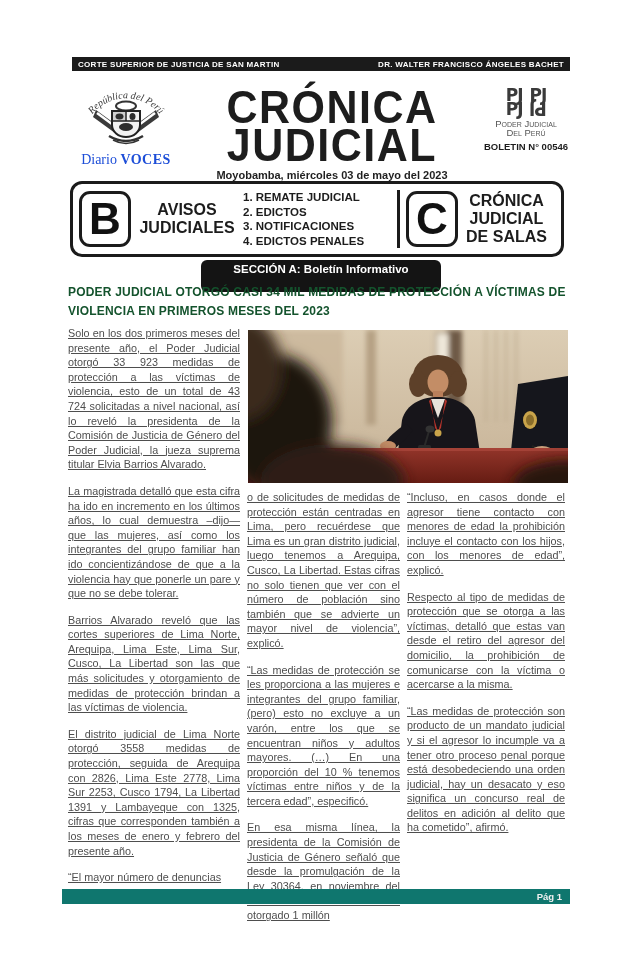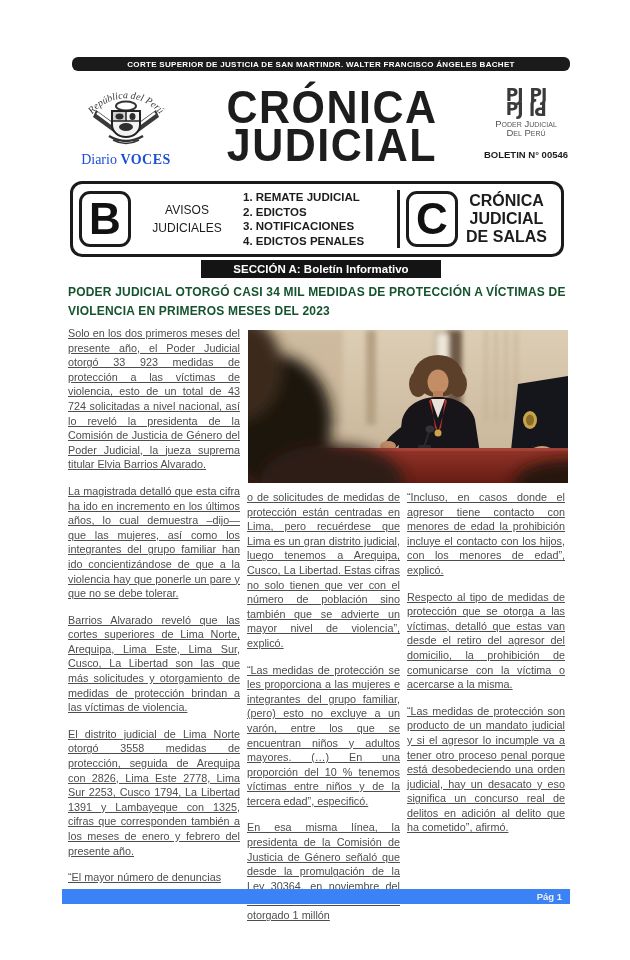--- a/index.html
+++ b/index.html
@@ -1,69 +1,69 @@
 <!DOCTYPE html>
 <html><head>
 <meta charset="utf-8">
 <style>
   * { margin:0; padding:0; box-sizing:border-box; }
   body { background:#ffffff; font-family:"Liberation Sans", sans-serif; }
   .canvas { position:relative; width:630px; height:960px; background:#ffffff; overflow:hidden; }
 
   
   .topbar { position:absolute; left:72px; top:57px; width:498px; height:14px;
-    background:#1b1b1b; color:#fff; display:flex; justify-content:center;
-    align-items:center; padding:0 6px; font-size:8px; font-weight:bold; letter-spacing:.3px;border-radius:6px; }
+    background:#1b1b1b; color:#fff; display:flex; justify-content:space-between;
+    align-items:center; padding:0 6px; font-size:8px; font-weight:bold; letter-spacing:.3px; }
 
   
   .masthead { position:absolute; left:70px; top:84px; width:500px; height:94px; display:flex; }
   .emblem { width:112px; text-align:center; }
   .emblem-caption { font-family:"Liberation Serif", serif; font-size:14px; color:#1d4ed8; margin-top:-2px; }
   .emblem-caption b { letter-spacing:.5px; }
   .title-block { flex:1; text-align:center; padding-top:2px; }
   .mast-title { font-size:43px; font-weight:bold; line-height:38px; letter-spacing:1.5px;
     color:#1d1d1d; transform:scaleY(1.08); transform-origin:top center; }
   .dateline { font-size:11px; font-weight:bold; color:#1f1f1f; margin-top:7px; }
   .pj-block { width:88px; text-align:center; padding-top:3px; }
   .pj-tiles { display:inline-grid; grid-template-columns:auto auto; gap:0 7px; line-height:14px; }
   .pj-tile { font-size:17px; font-weight:bold; letter-spacing:-1px; color:#3a3a3a;
     font-family:"DejaVu Sans", sans-serif; }
   .pj-tile.flip { transform:rotate(180deg); }
   .pj-name { font-variant:small-caps; font-size:9.5px; line-height:9px; color:#555; margin-top:3px; }
-  .bulletin { font-size:9.5px; font-weight:bold; color:#1d1d1d; margin-top:12px; white-space:nowrap; }
+  .bulletin { font-size:9.5px; font-weight:bold; color:#1d1d1d; margin-top:4px; white-space:nowrap; }
 
   
   .bc-box { position:absolute; left:70px; top:181px; width:494px; height:76px;
     border:3px solid #1b1b1b; border-radius:12px; display:flex; align-items:center; padding:0 6px; }
   .letter-box { border:3.5px solid #1b1b1b; border-radius:11px; width:52px; height:56px;
     display:flex; align-items:center; justify-content:center; font-size:44px; font-weight:bold;
     color:#111; flex:none; }
-  .b-title { width:112px; text-align:center; font-size:12px; font-weight:normal; line-height:18px; color:#1c1c1c; }
+  .b-title { width:112px; text-align:center; font-size:16px; font-weight:bold; line-height:18px; color:#1c1c1c; }
   .b-list { width:152px; font-size:11.5px; font-weight:bold; line-height:14.5px; color:#1c1c1c; }
   .vdivider { width:3px; height:58px; background:#1b1b1b; margin:0 6px 0 2px; flex:none; }
   .c-title { flex:1; text-align:center; font-size:16px; font-weight:bold; line-height:18px; color:#1c1c1c; }
 
   
   .pill-row { position:absolute; left:72px; top:260px; width:498px; display:flex; justify-content:center; }
-  .section-pill { background:#141414; color:#fff; border-radius:0; font-size:11.5px;
-    font-weight:bold; line-height:18px; height:18px; padding:0 32px; }
+  .section-pill { background:#141414; color:#fff; border-radius:6px; font-size:11.5px;
+    font-weight:bold; line-height:18px; height:32px; padding:0 32px; }
   .headline { position:absolute; left:68px; top:283px; width:502px; font-size:12px;
     font-weight:bold; line-height:18.5px; color:#14532d; letter-spacing:.2px; }
 
   
   .col { position:absolute; font-size:10.8px; line-height:14.6px; text-align:justify; color:#4e4e4e; }
   .col p { margin-bottom:12px;text-decoration:underline; }
   .col1 { left:68px;  top:326px; width:172px; }
   .col2 { left:247px; top:490px; width:153px; }
   .col3 { left:407px; top:490px; width:158px; }
   .photo { position:absolute; left:248px; top:330px; width:320px; height:153px; overflow:hidden; }
   .photo svg { display:block; }
 
   
-  .footbar { position:absolute; left:62px; top:889px; width:508px; height:15px; background:#3b82f6;
+  .footbar { position:absolute; left:62px; top:889px; width:508px; height:15px; background:#0f766e;
     color:#f0f0f0; font-size:9.5px; font-weight:bold; text-align:right; line-height:15px; padding-right:8px; }
 </style>
 </head>
 <body>
 
 <div class="canvas">
 
   <div class="topbar">
     <span>CORTE SUPERIOR DE JUSTICIA DE SAN MARTIN</span>
     <span>DR. WALTER FRANCISCO ÁNGELES BACHET</span>
@@ -96,20 +96,21 @@
         </g>
       </svg>
       <div class="emblem-caption">
         <span>Diario </span><b>VOCES</b>
       </div>
     </div>
 
     <div class="title-block">
       <div class="mast-title">CRÓNICA</div>
       <div class="mast-title">JUDICIAL</div>
+      <div class="dateline">Moyobamba, miércoles 03 de mayo del 2023</div>
     </div>
 
     <div class="pj-block">
       <div class="pj-tiles">
         <span class="pj-tile">PJ</span>
         <span class="pj-tile">PJ</span>
         <span class="pj-tile">PJ</span>
         <span class="pj-tile flip">PJ</span>
       </div>
       <div class="pj-name">

